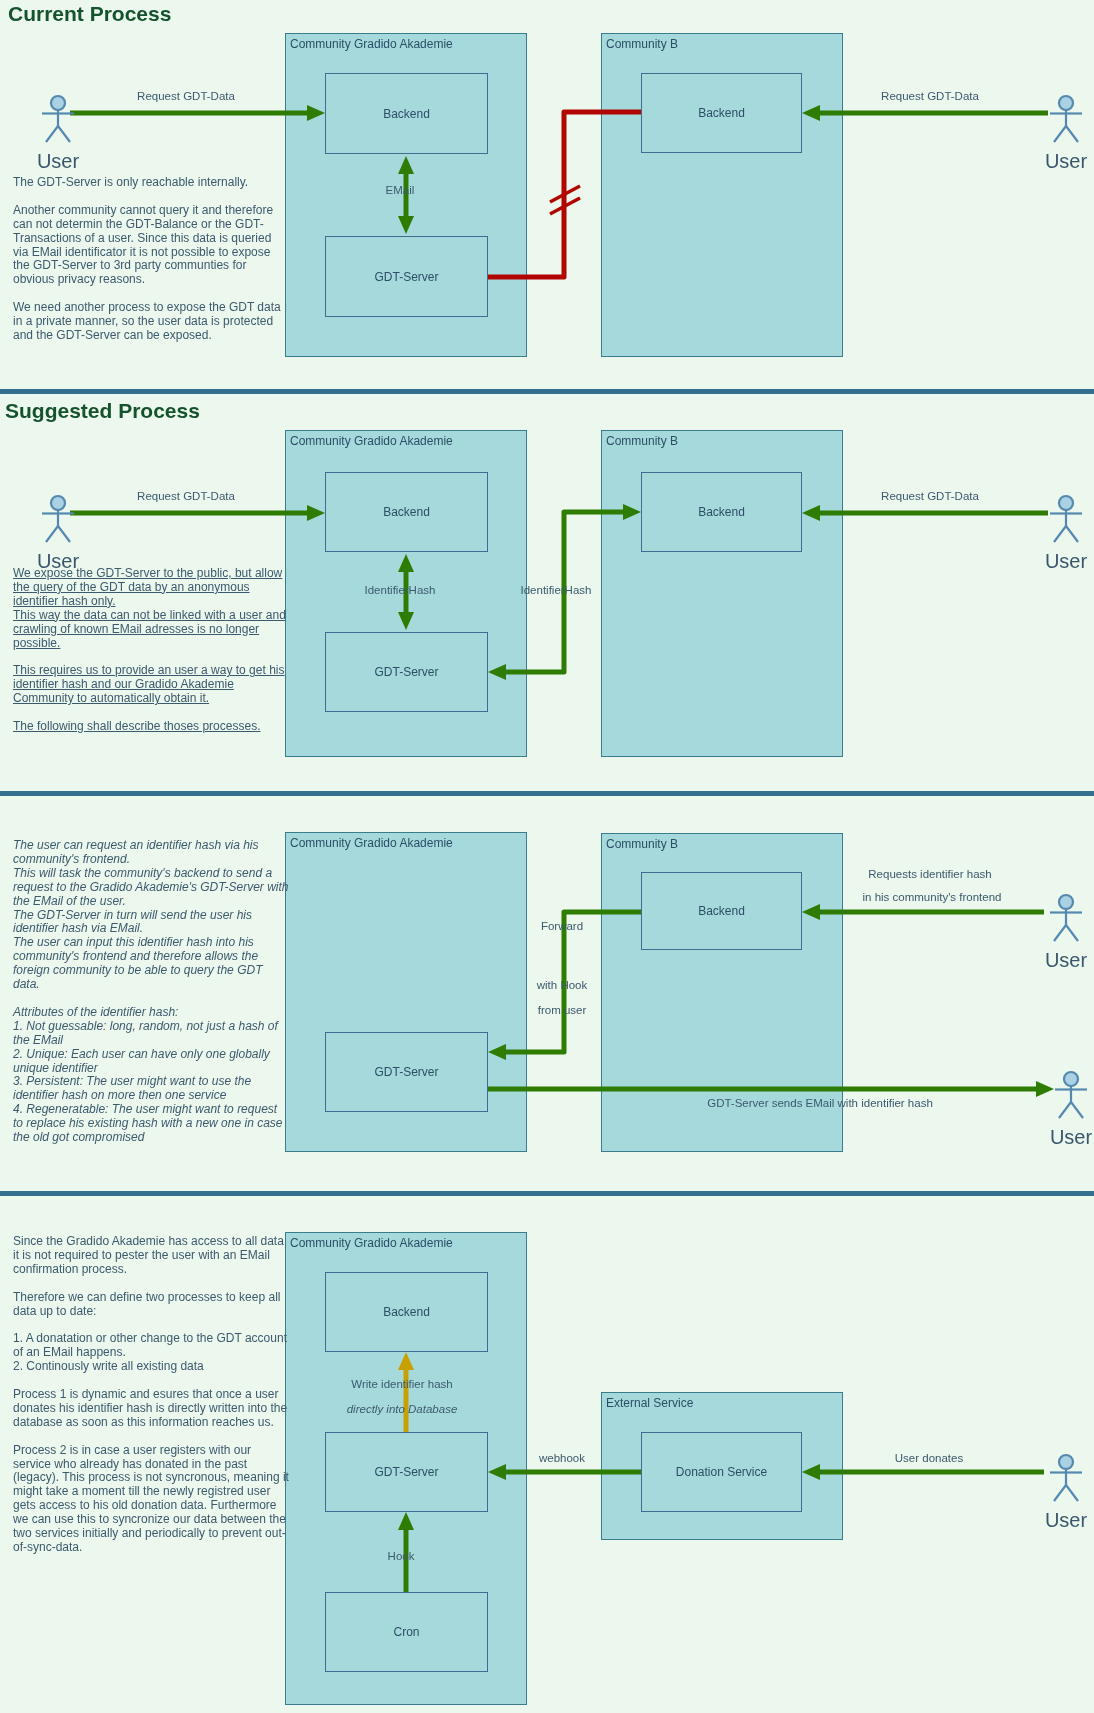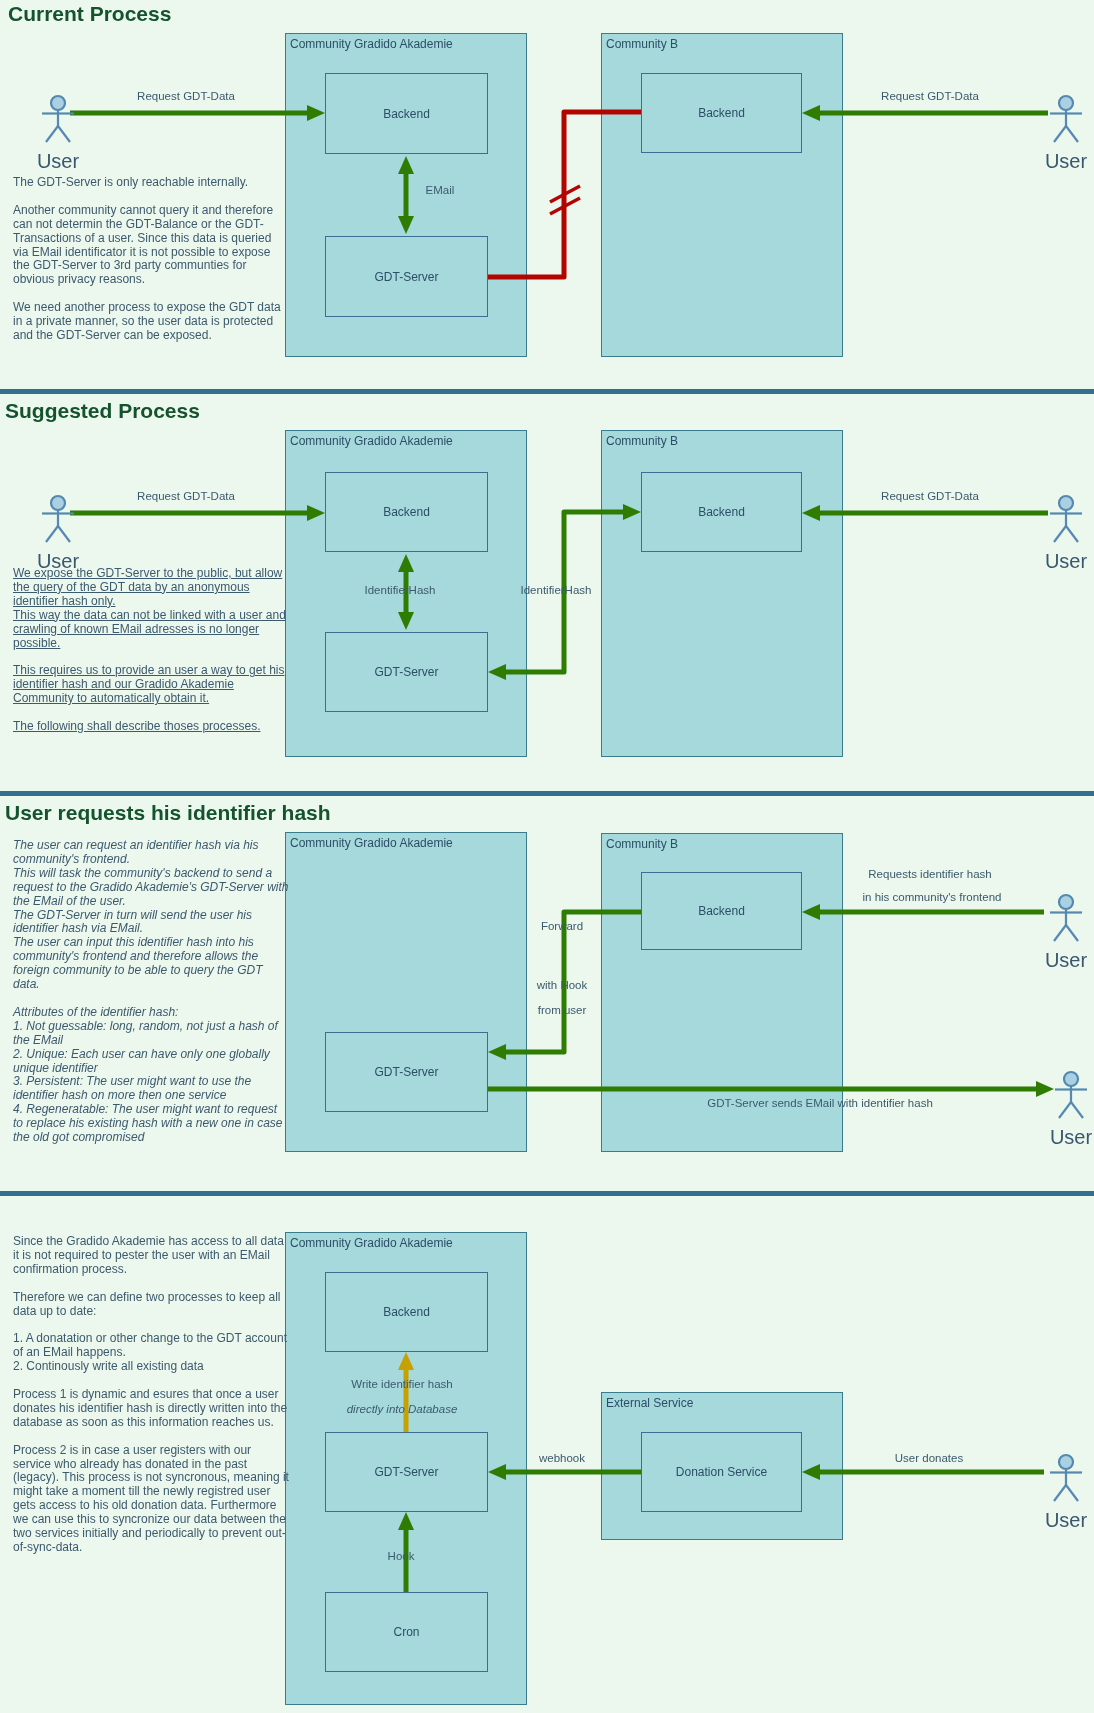--- a/index.html
+++ b/index.html
@@ -42,21 +42,21 @@
   </div>
   <div class="node" style="left:325px;top:236px;width:163px;height:81px;">
     <span>GDT-Server</span>
   </div>
   <div class="node" style="left:641px;top:73px;width:161px;height:80px;">
     <span>Backend</span>
   </div>
 
   <div class="conn-label" style="left:186px;top:90px;">Request GDT-Data</div>
   <div class="conn-label" style="left:930px;top:90px;">Request GDT-Data</div>
-  <div class="conn-label" style="left:400px;top:184px;margin-left:40px;">EMail</div>
+  <div class="conn-label" style="left:400px;top:184px;">EMail</div>
 
   <div class="actor" style="left:40px;top:94px;">
     <svg width="36" height="54" viewBox="0 0 36 54">
       <circle cx="18" cy="9" r="7" fill="#a9d1e3" stroke="#5589b0" stroke-width="2.2"></circle>
       <line x1="2" y1="19.5" x2="34" y2="19.5" stroke="#5589b0" stroke-width="2.2"></line>
       <line x1="18" y1="16" x2="18" y2="32" stroke="#5589b0" stroke-width="2.2"></line>
       <line x1="18" y1="32" x2="6" y2="48" stroke="#5589b0" stroke-width="2.2"></line>
       <line x1="18" y1="32" x2="30" y2="48" stroke="#5589b0" stroke-width="2.2"></line>
     </svg>
   </div>
@@ -119,21 +119,20 @@
       <circle cx="18" cy="9" r="7" fill="#a9d1e3" stroke="#5589b0" stroke-width="2.2"></circle>
       <line x1="2" y1="19.5" x2="34" y2="19.5" stroke="#5589b0" stroke-width="2.2"></line>
       <line x1="18" y1="16" x2="18" y2="32" stroke="#5589b0" stroke-width="2.2"></line>
       <line x1="18" y1="32" x2="6" y2="48" stroke="#5589b0" stroke-width="2.2"></line>
       <line x1="18" y1="32" x2="30" y2="48" stroke="#5589b0" stroke-width="2.2"></line>
     </svg>
   </div>
   <div class="user-label" style="left:1066px;top:550px;">User</div>
 
   <div class="sep" style="top:791px;"></div>
-  <div class="sec-title" style="left:5px;top:801px;">User requests his identifier hash</div>
   <div class="desc" style="top:839px;font-style:italic;">The user can request an identifier hash via his community's frontend.
 This will task the community's backend to send a request to the Gradido Akademie's GDT-Server with the EMail of the user.
 The GDT-Server in turn will send the user his identifier hash via EMail.
 The user can input this identifier hash into his community's frontend and therefore allows the foreign community to be able to query the GDT data.
 
 Attributes of the identifier hash:
 1. Not guessable: long, random, not just a hash of the EMail
 2. Unique: Each user can have only one globally unique identifier
 3. Persistent: The user might want to use the identifier hash on more then one service
 4. Regeneratable: The user might want to request to replace his existing hash with a new one in case the old got compromised</div>

